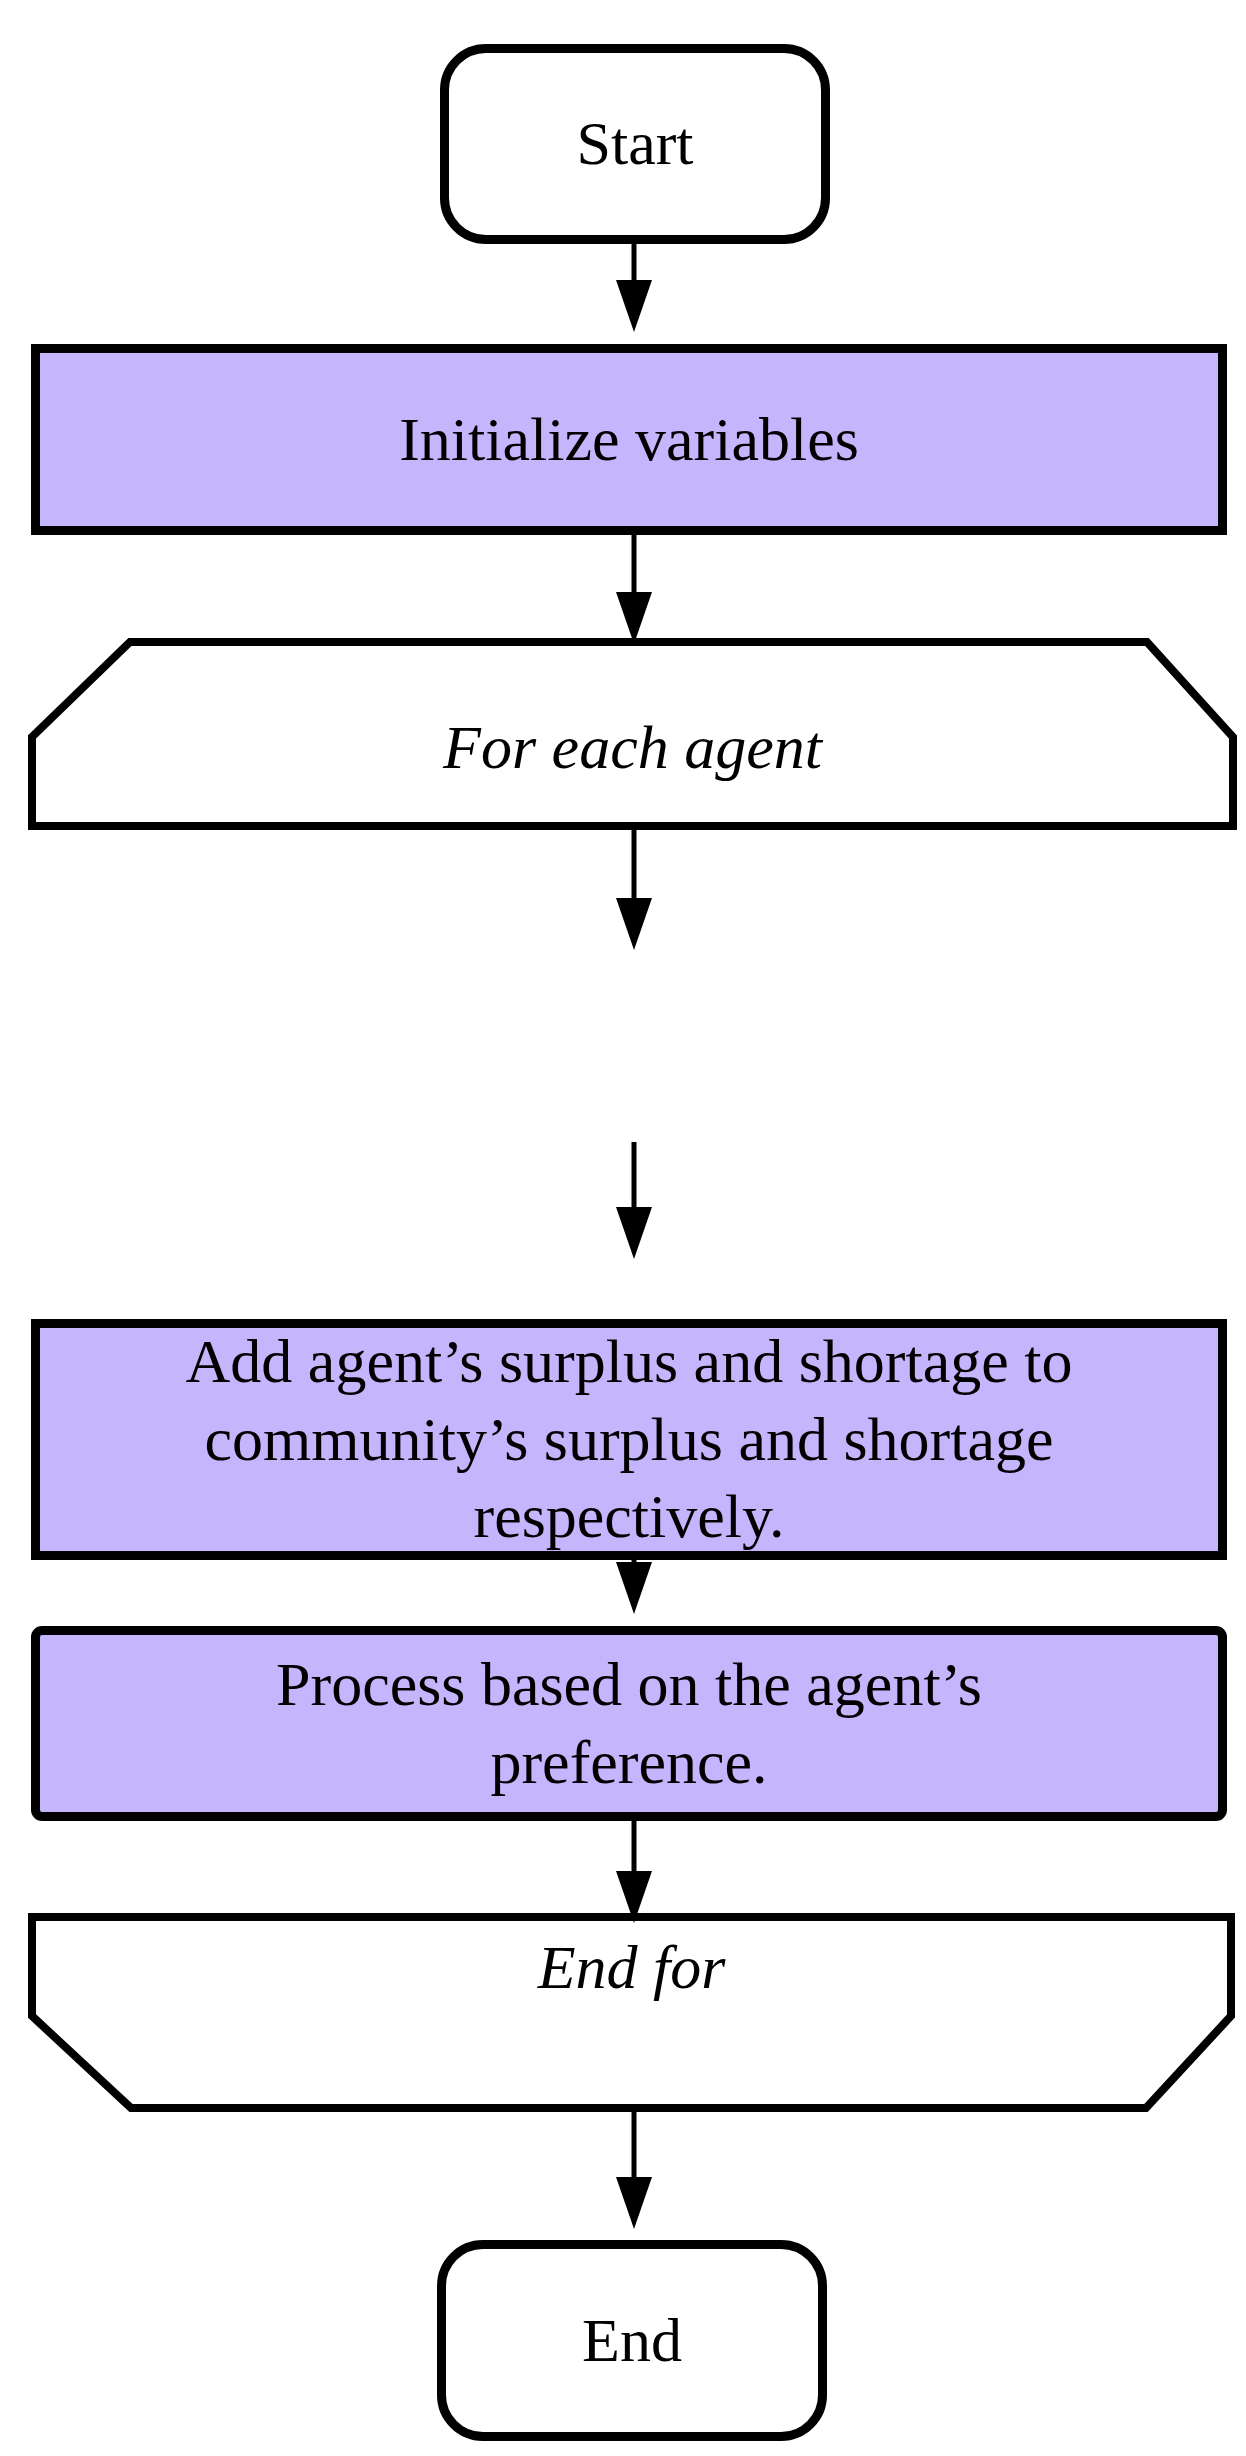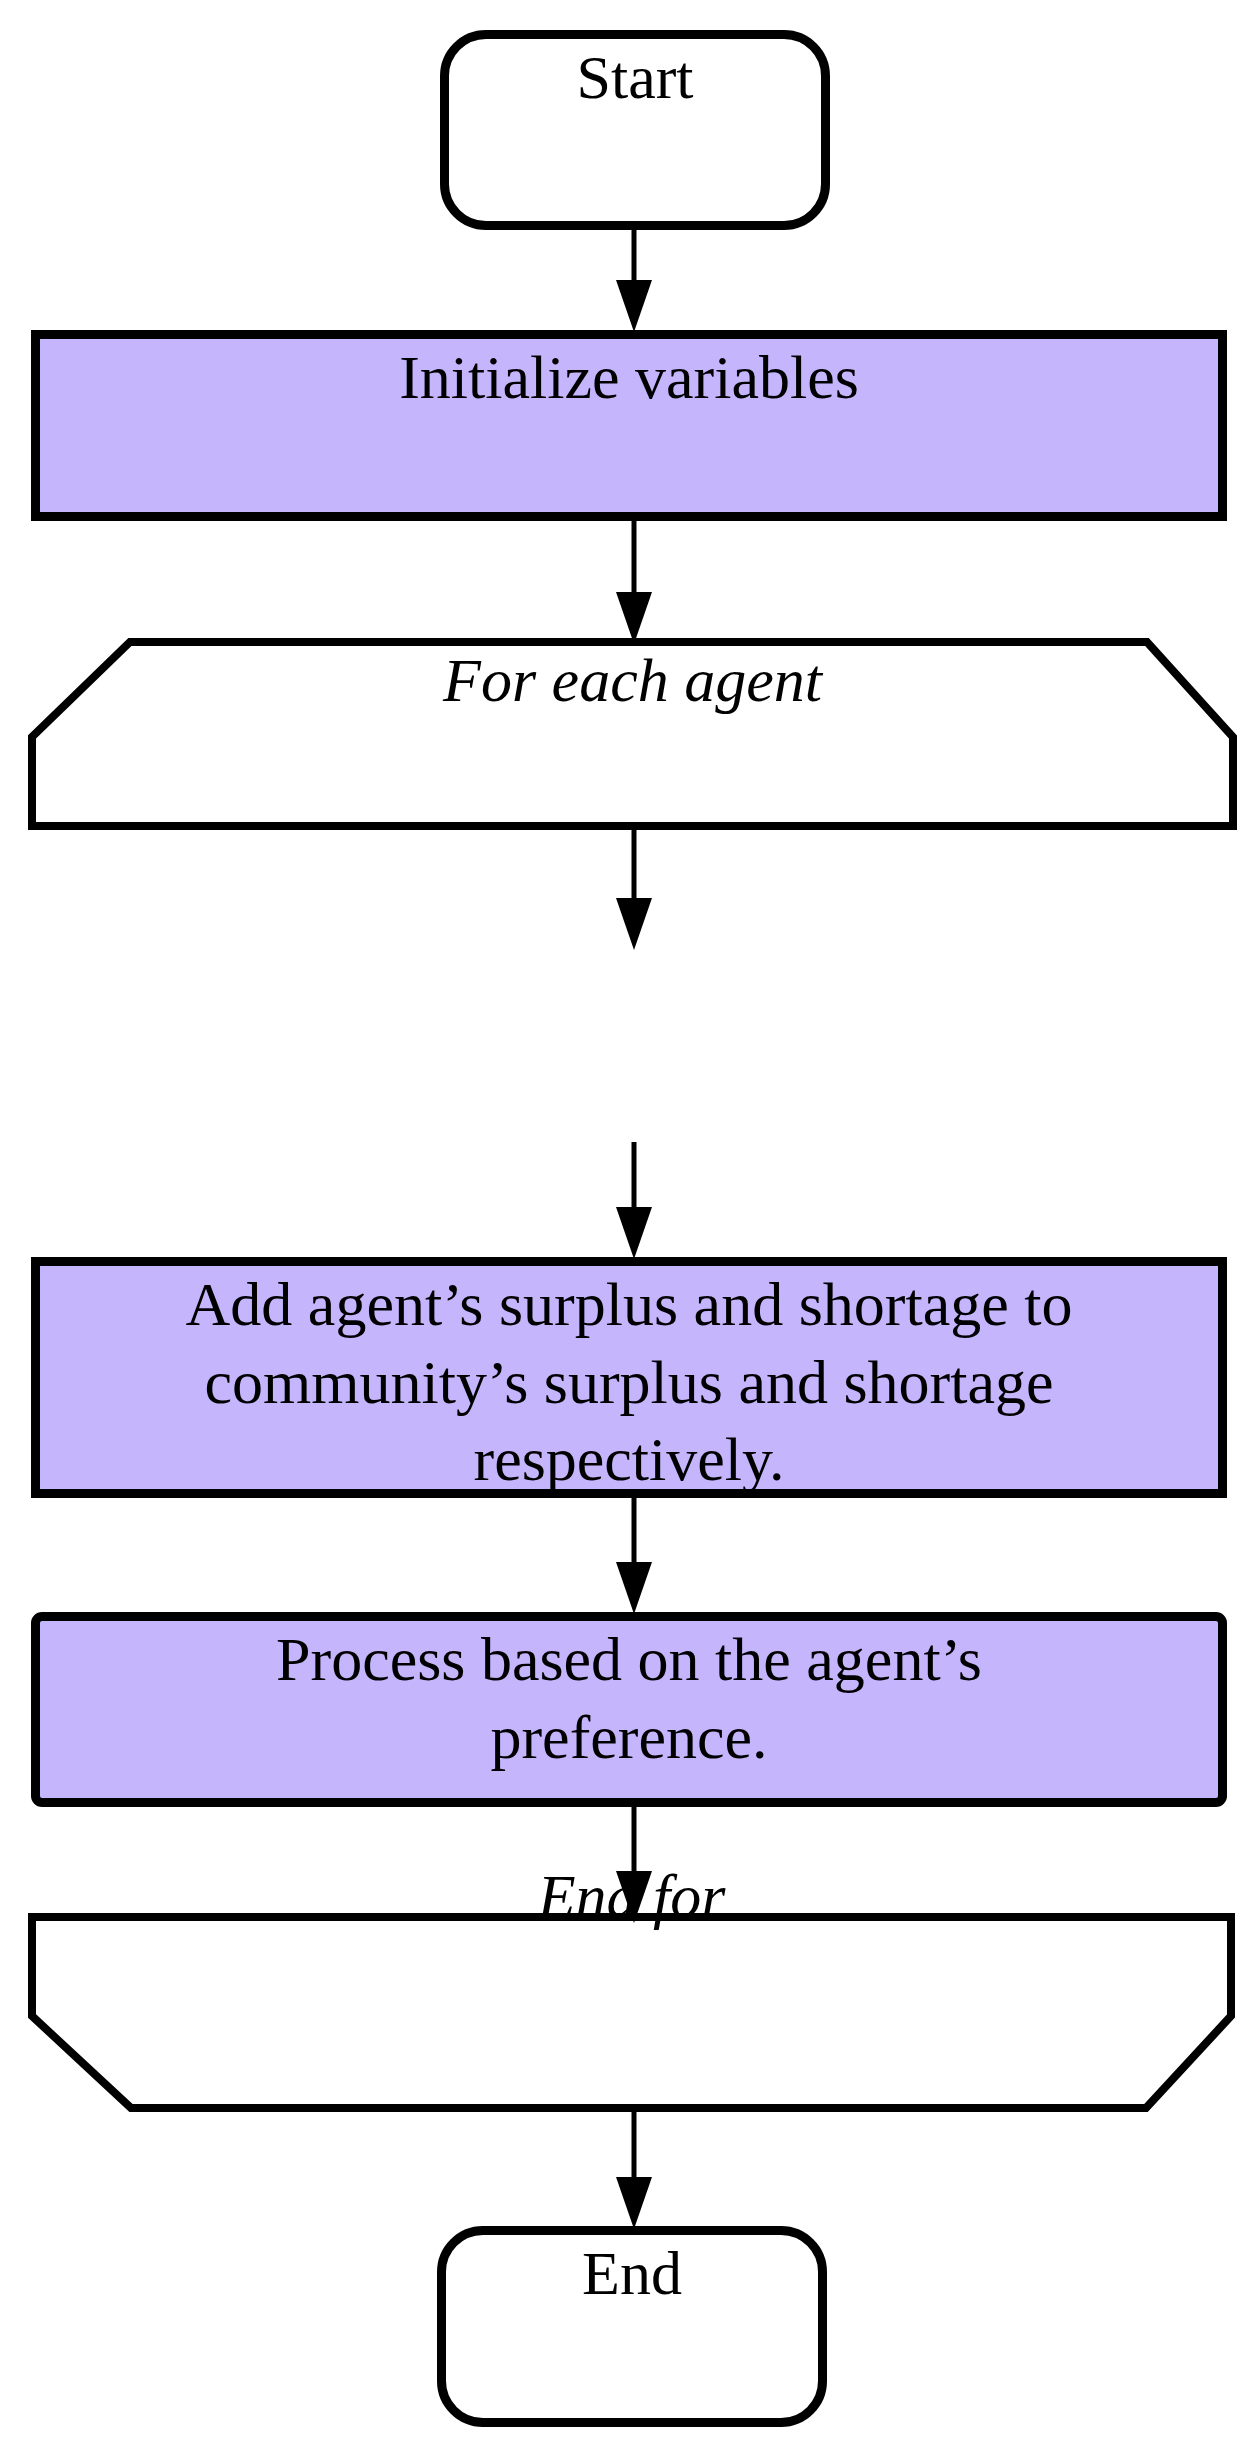--- a/index.html
+++ b/index.html
@@ -20,21 +20,23 @@
     position: absolute;
     left: 0;
     top: 0;
     width: 1246px;
     height: 2456px;
   }
   .node {
     position: absolute;
     box-sizing: border-box;
     display: flex;
+    align-items: center;
     justify-content: center;
+    margin-top: 14px;
   }
   .node .label {
     display: block;
     white-space: pre-line;
     text-align: center;
     font-size: 62px;
     line-height: 1.25;
     color: #000000;
   }
   .shape-rect {
@@ -50,21 +52,21 @@
     background: transparent;
     border: none;
     font-style: italic;
   }
 
   
   .pos-start      { left: 440px; top: 30px;   width: 390px;  height: 200px; }
   .pos-initialize { left: 31px;  top: 330px;  width: 1196px; height: 191px; }
   .pos-foreach    { left: 32px;  top: 642px;  width: 1201px; height: 184px; }
   .pos-execute    { left: 31px;  top: 948px;  width: 1196px; height: 196px; }
-  .pos-add        { left: 31px;  top: 1257px; width: 1196px; height: 241px; }
+  .pos-add        { left: 31px;  top: 1305px; width: 1196px; height: 241px; }
   .pos-process    { left: 31px;  top: 1612px; width: 1196px; height: 195px; border-radius: 11px; }
   .pos-endfor     { left: 32px;  top: 1858px; width: 1199px; height: 191px; }
   .pos-end        { left: 437px; top: 2226px; width: 390px;  height: 201px; }
 </style>
 </head>
 <body>
 
 <div class="canvas">
 
   <svg class="connector-layer" width="1246" height="2456" viewBox="0 0 1246 2456" xmlns="http://www.w3.org/2000/svg">

